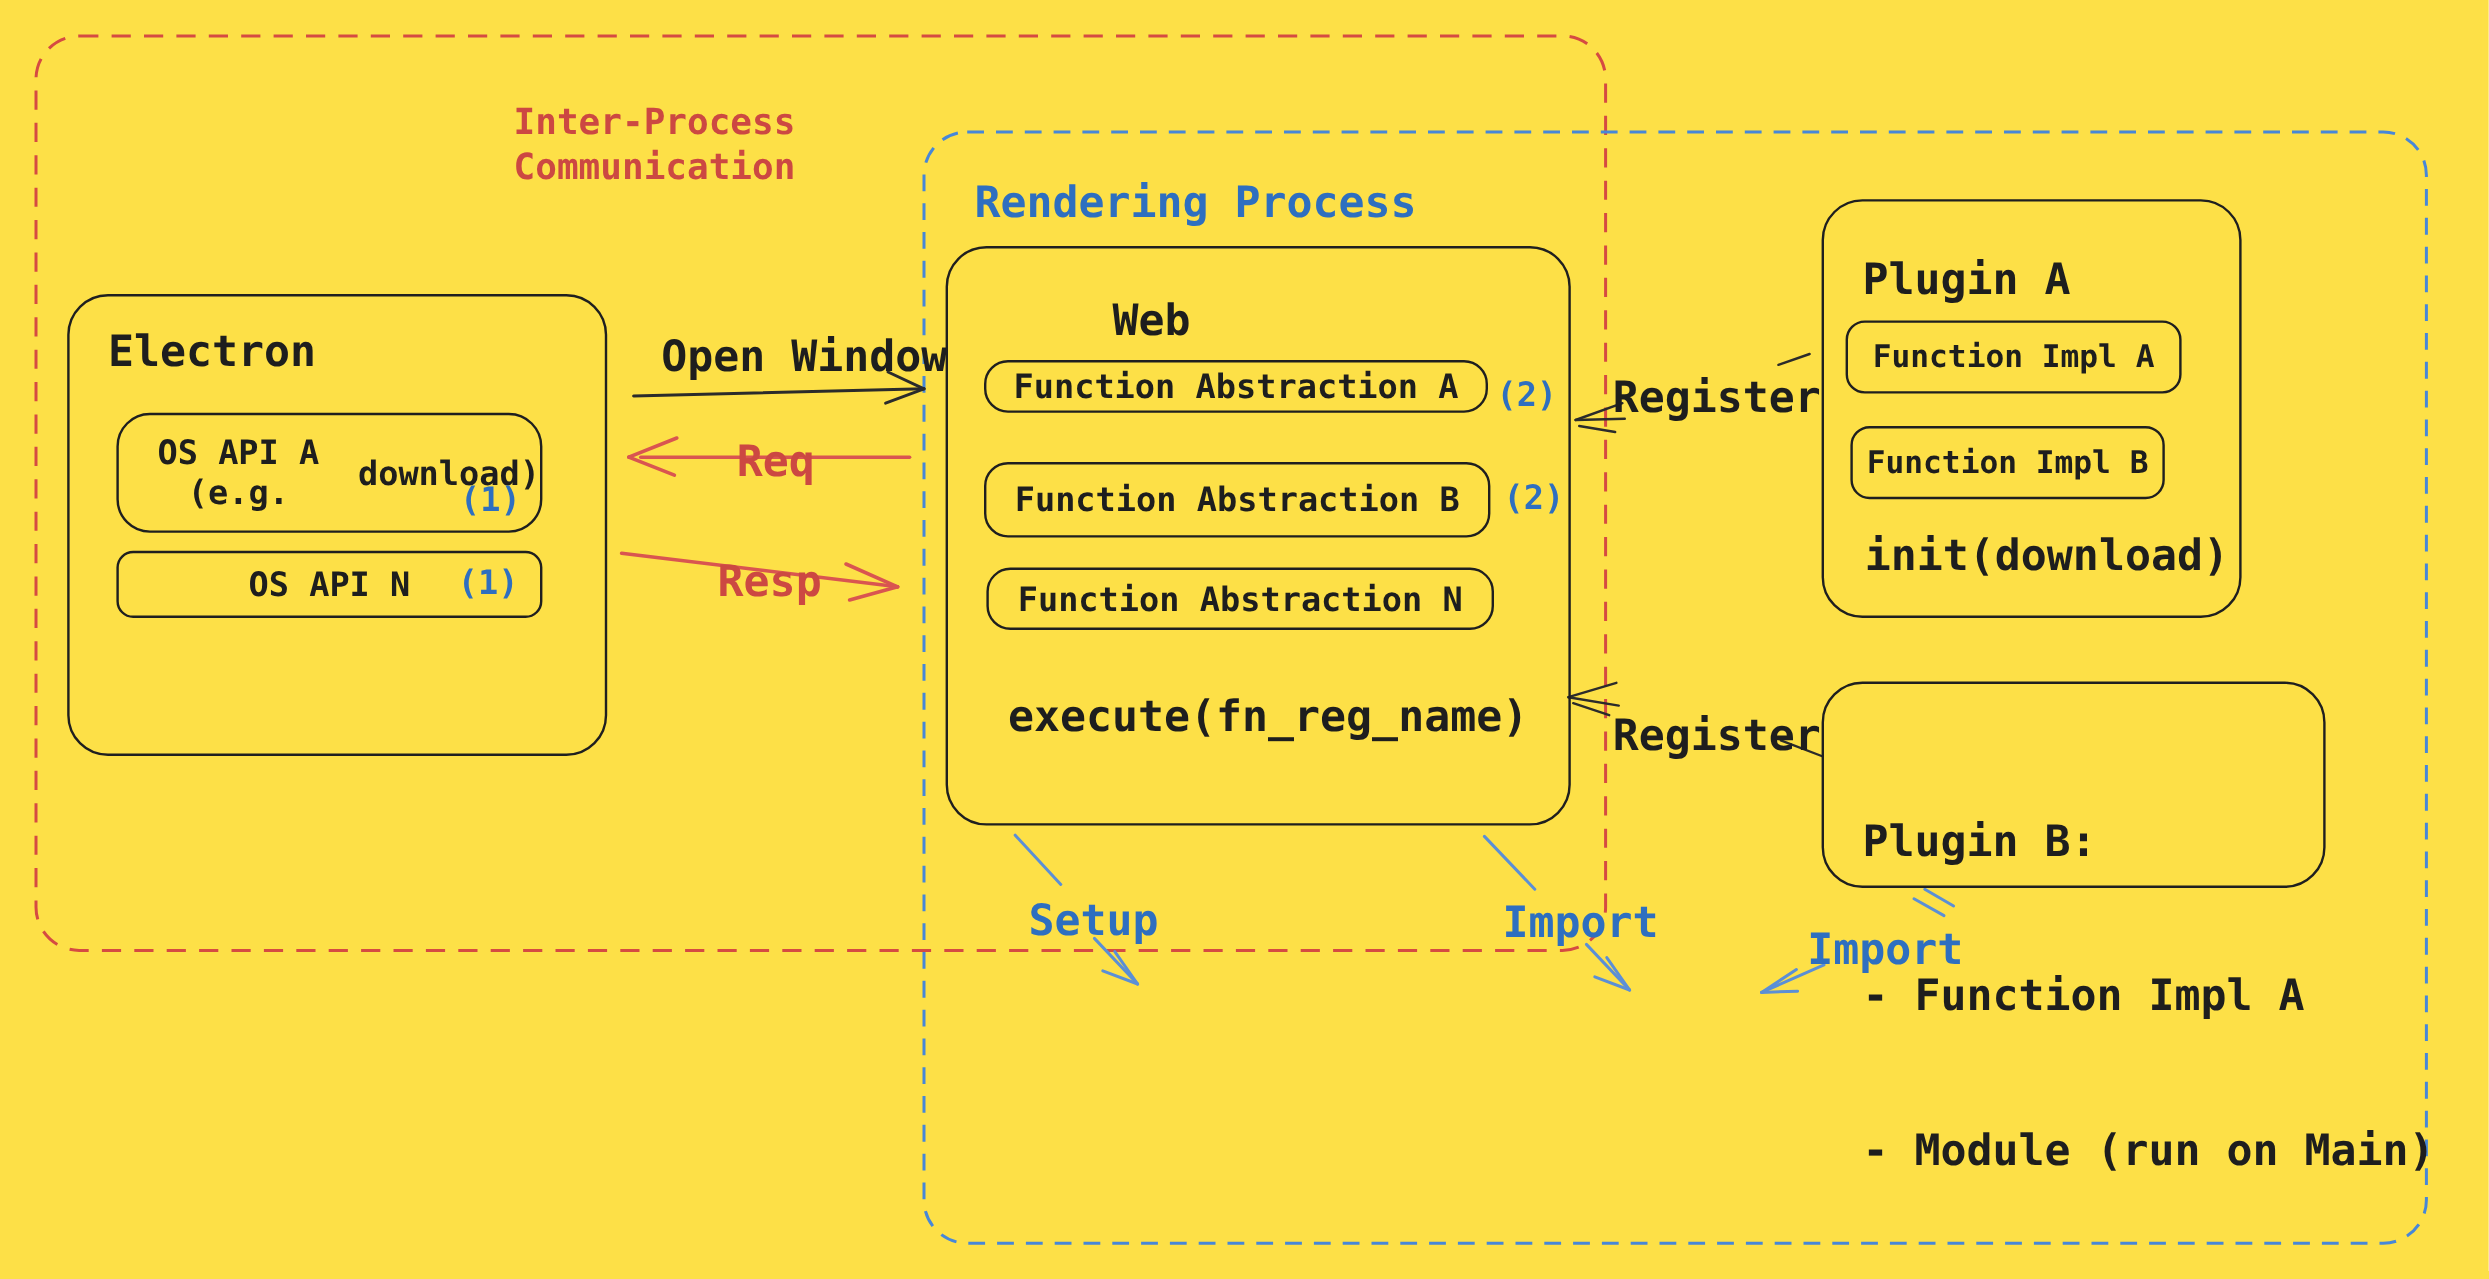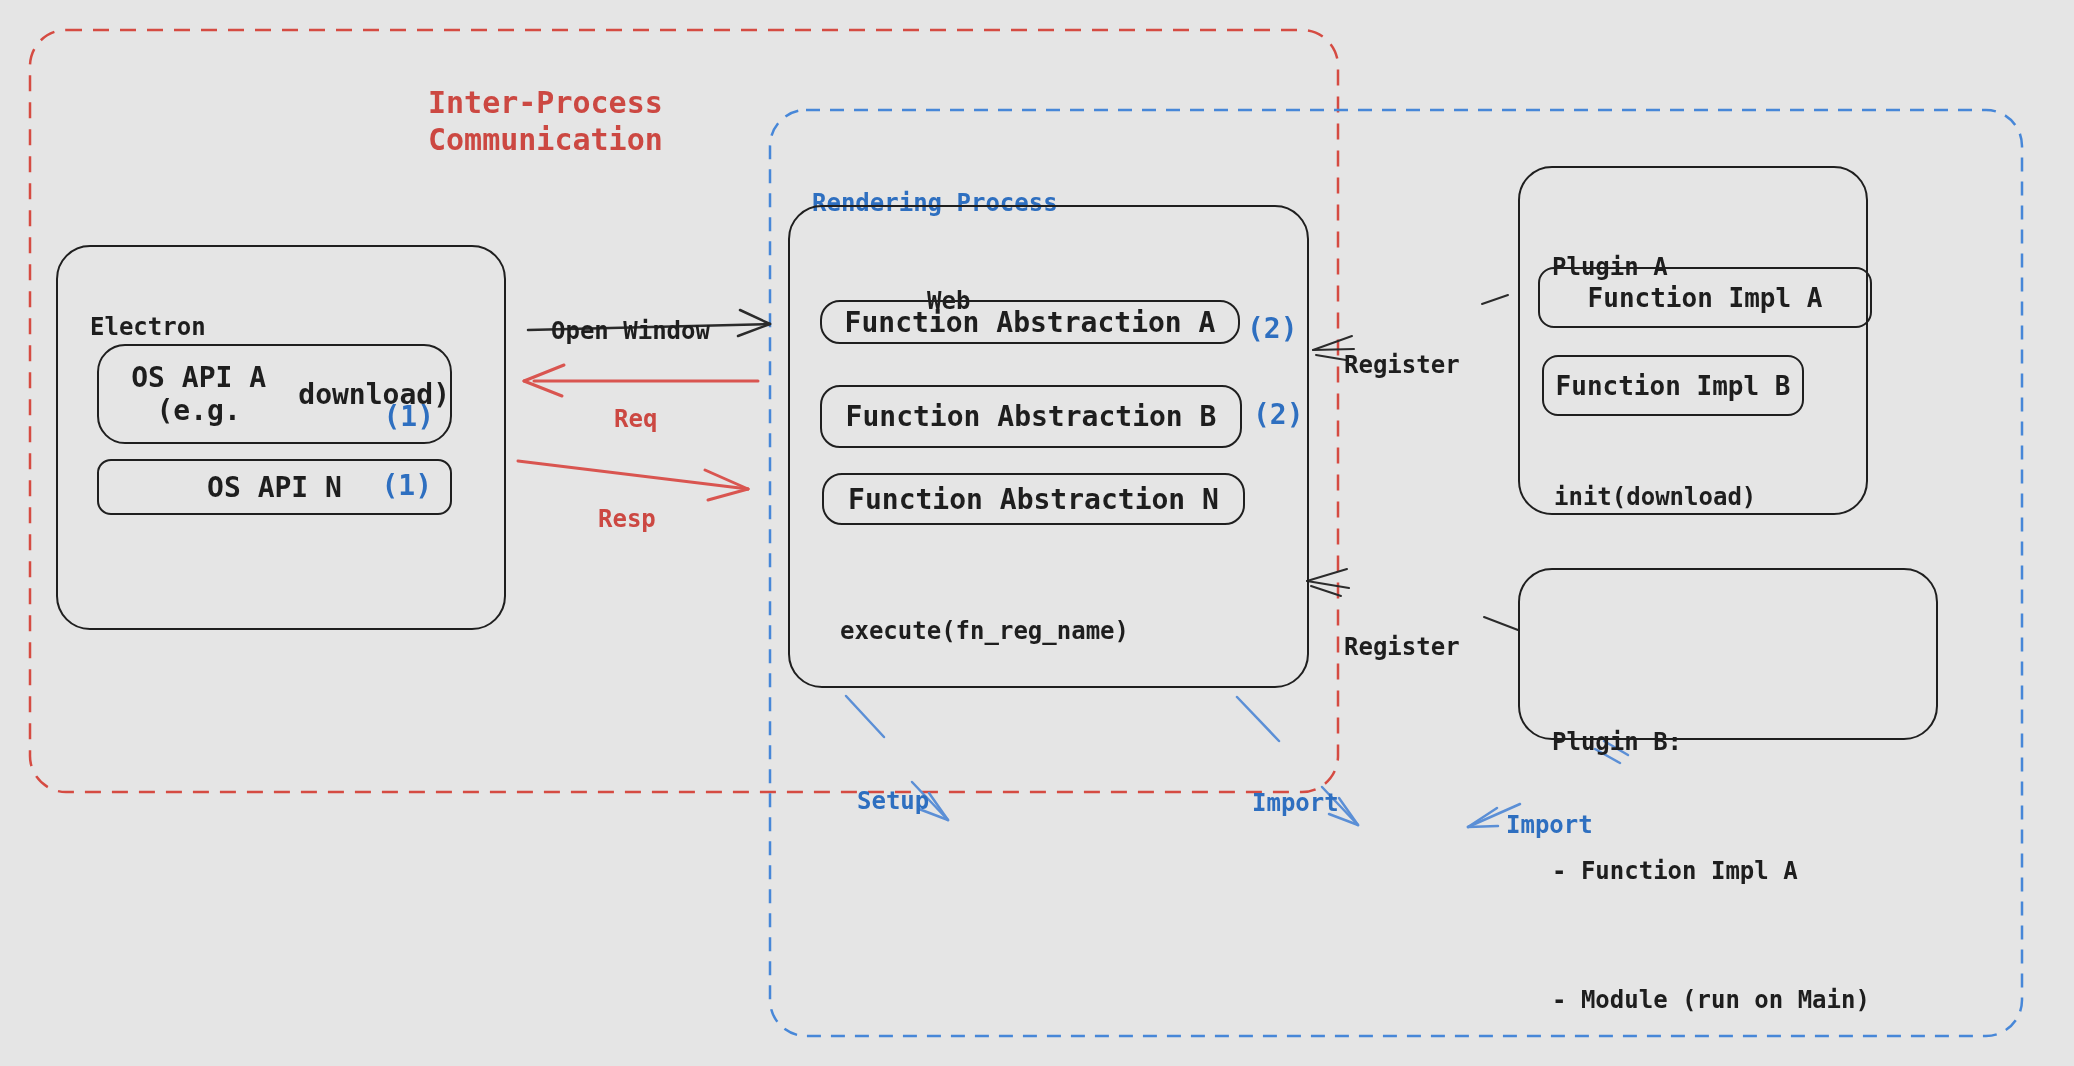--- a/index.html
+++ b/index.html
@@ -1,26 +1,26 @@
 <!DOCTYPE html>
 <html><head>
 <meta charset="utf-8">
 <style>
   html,body{margin:0;padding:0;background:#ffffff;}
   #canvas{
     position:relative;
     width:2074px;height:1066px;
-    background:#e5e5e5;
+    background:#fde047;
     font-family:"DejaVu Sans Mono","Liberation Mono",monospace;
     font-weight:bold;
     color:#1e1e1e;
     overflow:hidden;
   }
   .abs{position:absolute;}
-  .lbl{font-size:24px;white-space:pre;line-height:1.2;margin-top:41px;}
+  .lbl{font-size:36px;white-space:pre;line-height:1.2;}
   .node{
     position:absolute;
     border:2.5px solid #1f1f1f;
     border-radius:34px;
     background:transparent;
     box-sizing:border-box;
   }
   .subnode{
     position:absolute;
     border:2px solid #1f1f1f;
@@ -144,21 +144,21 @@
     <span>Function Abstraction N</span>
   </div>
 
   <div class="abs lbl" style="left:840px;top:576px;">execute(fn_reg_name)</div>
 
   <div class="abs lbl" style="left:1344px;top:310px;">Register</div>
   <div class="abs lbl" style="left:1344px;top:592px;">Register</div>
 
   <div class="node" style="left:1518px;top:166px;width:350px;height:349px;"></div>
   <div class="abs lbl" style="left:1552px;top:212px;">Plugin A</div>
-  <div class="subnode" style="left:1538px;top:267px;width:334px;height:61px;border-radius:16px;font-size:26px;">
+  <div class="subnode" style="left:1538px;top:267px;width:280px;height:61px;border-radius:16px;font-size:26px;">
     <span>Function Impl A</span>
   </div>
   <div class="subnode" style="left:1542px;top:355px;width:262px;height:61px;border-radius:16px;font-size:26px;">
     <span>Function Impl B</span>
   </div>
   <div class="abs lbl" style="left:1554px;top:442px;">init(download)</div>
 
   <div class="node" style="left:1518px;top:568px;width:420px;height:172px;"></div>
   <div class="abs lbl" style="left:1552px;top:594px;line-height:43px;">
     <div>Plugin B:</div>

